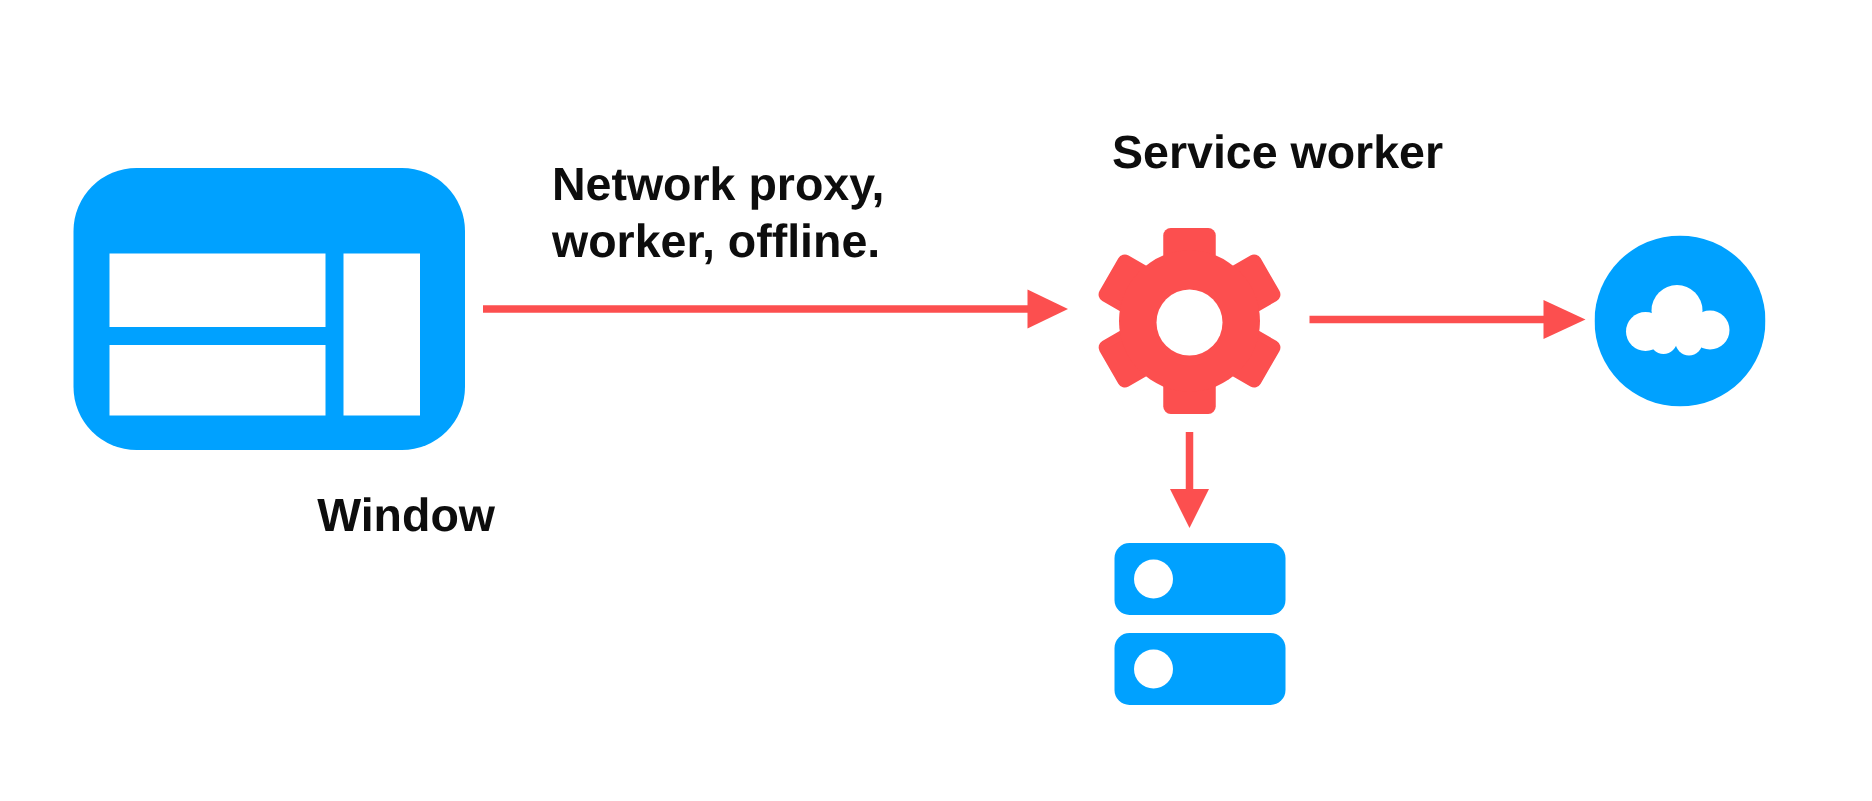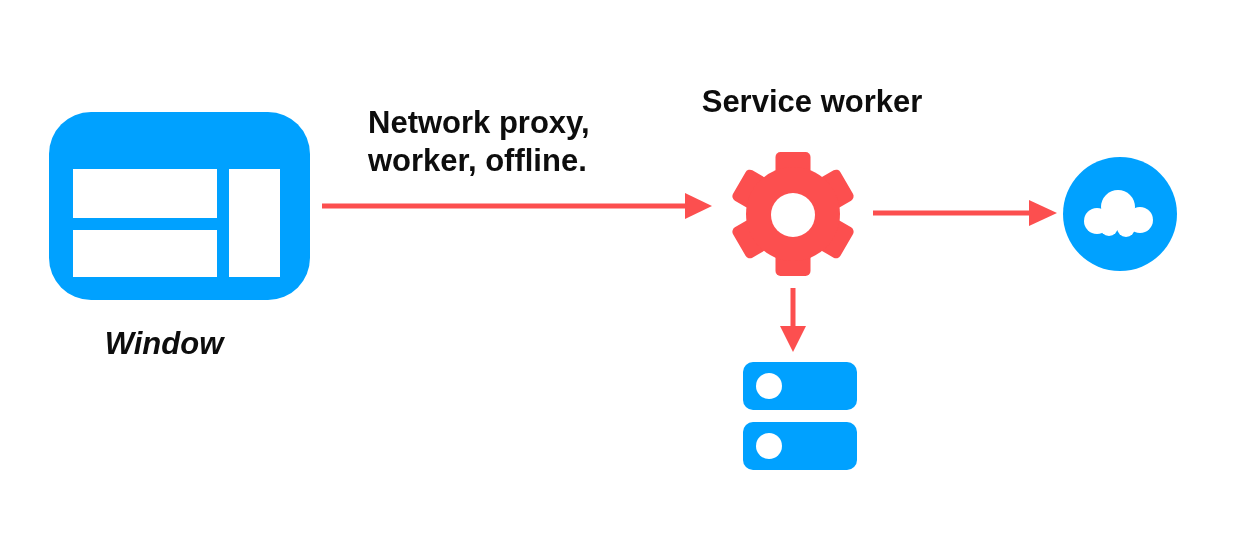--- a/index.html
+++ b/index.html
@@ -29,24 +29,24 @@
   }
   .pane { position: absolute; background: #fff; }
   .pane-a { left: 24px;  top: 57px;  width: 144px; height: 49px; }
   .pane-b { left: 24px;  top: 118px; width: 144px; height: 47px; }
   .pane-c { left: 180px; top: 57px;  width: 51px;  height: 108px; }
 
   .node-label {
     color: var(--text);
     font-size: 31px;
     font-weight: bold;
-    text-align: center;
+    text-align: right;
     white-space: nowrap;
   }
-  .window-label { left: 14px; top: 326px; width: 300px; font-style: italic; }
+  .window-label { left: 30px; top: 326px; width: 300px; }
   .sw-label     { left: 662px; top: 84px; width: 300px; }
 
   
   .edge-label {
     left: 368px; top: 104px; width: 290px;
     color: var(--text);
     font-size: 31px;
     font-weight: bold;
     line-height: 38px;
     text-align: left;

